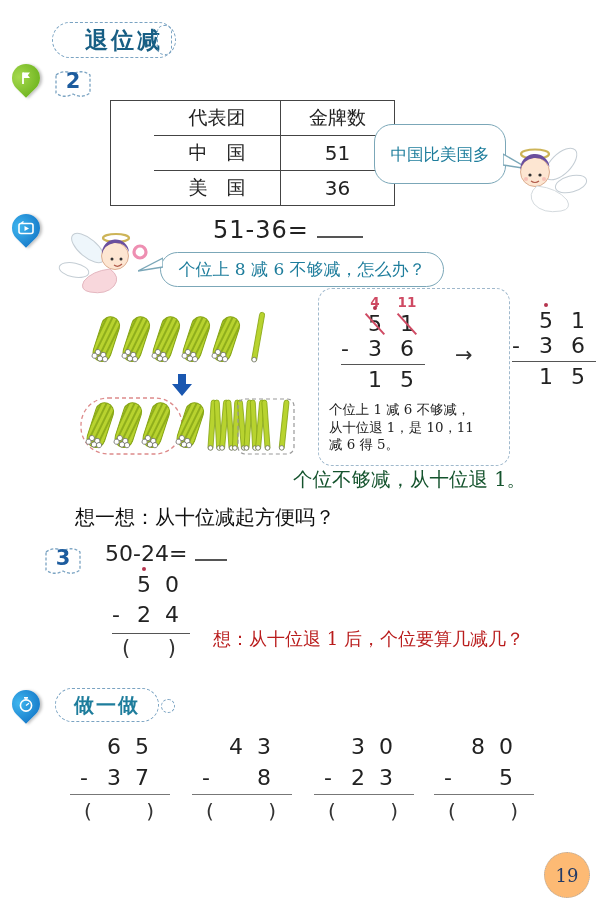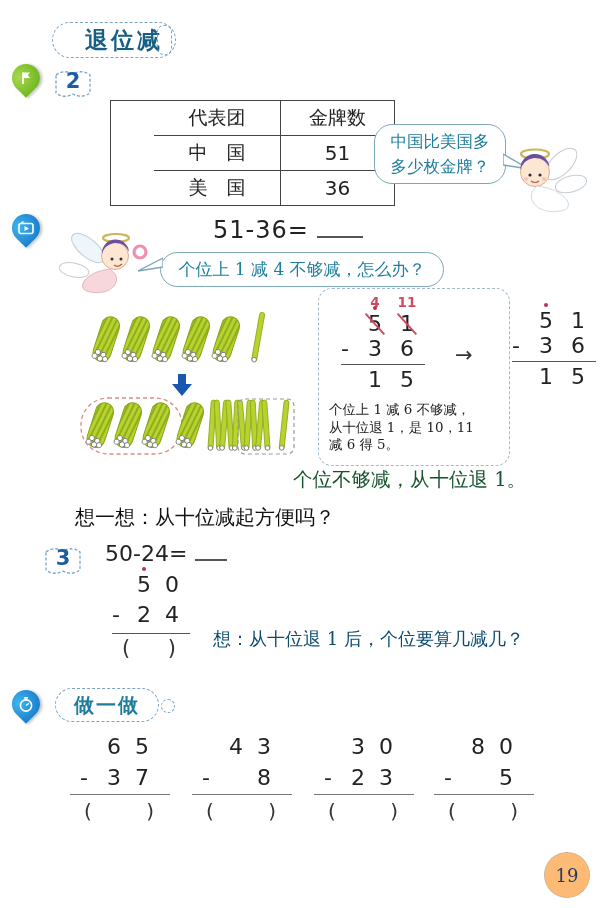--- a/index.html
+++ b/index.html
@@ -67,21 +67,21 @@
   .work-arrow{position:absolute;left:136px;top:54px;font-size:21px;color:#333;}
 
   .caption{left:293px;top:466px;font-size:19.5px;color:#14532d;}
   .think{left:75px;top:504px;font-size:20px;color:#111;}
 
   
   .eq2{left:105px;top:541px;font-size:22px;}
   .work3 .cell{width:28px;}
   .work3 .mcol{width:18px;}
   .parenrow{display:flex;justify-content:space-between;font-size:21px;color:#333;}
-  .hint{left:213px;top:627px;font-size:18px;color:#0c4a6e;}
+  .hint{left:213px;top:627px;font-size:18px;color:#b91c1c;}
 
   
   .zuo-box{left:55px;top:688px;width:102px;height:32px;border:1.6px dashed #7aa3c2;
     border-radius:18px;display:flex;align-items:center;justify-content:center;}
   .zuo-box .t{color:#1e7d9c;font-size:20px;font-weight:bold;letter-spacing:2px;}
   .zuo-box .blob{position:absolute;right:-17px;top:10px;width:12px;height:12px;
     border:1.2px dashed #7aa3c2;border-radius:50%;}
   .prob{width:100px;}
   .prob .vrow{padding-left:10px;}
   .prob .cell{width:28px;}
@@ -128,21 +128,20 @@
       <div class="c2 vl num">51</div>
     </div>
     <div class="row">
       <div class="c1 nm kai">美　国</div>
       <div class="c2 vl num">36</div>
     </div>
   </div>
 
   <div class="abs bubble bubble1 kai">
     <span>中国比美国多</span>
-    <span>多少枚金牌？</span>
     <svg class="tail" style="right:-25px;top:28px;" width="27" height="20" viewBox="0 0 27 20">
       <polygon points="0,1 26,16 0,12" fill="#fff" stroke="#7ba7b8" stroke-width="1.4"></polygon>
     </svg>
   </div>
 
   <svg class="abs" style="left:495px;top:138px;" width="96" height="80" viewBox="0 0 96 80">
     <ellipse cx="66" cy="26" rx="20" ry="10" fill="#fff" stroke="#c4cdd4" transform="rotate(-45 66 26)"></ellipse>
     <ellipse cx="76" cy="46" rx="16" ry="8" fill="#fff" stroke="#c4cdd4" transform="rotate(-15 76 46)"></ellipse>
     <ellipse cx="40" cy="16" rx="14" ry="4.5" fill="none" stroke="#cdb458" stroke-width="2.2"></ellipse>
     <circle cx="40" cy="34" r="14.5" fill="#fde6d2" stroke="#dcae90"></circle>
@@ -174,21 +173,21 @@
     <circle cx="63" cy="30" r="13.5" fill="#fde6d2" stroke="#dcae90"></circle>
     <path d="M50,28 a13.5,13.5 0 0,1 27,-2 q-4,-10 -15,-9 q-10,2 -12,11 z" fill="#6a4f9e"></path>
     <circle cx="60" cy="33" r="1.5" fill="#333"></circle>
       <circle cx="69" cy="33" r="1.5" fill="#333"></circle>
     <path d="M62,39 q4,3 8,-1" stroke="#b05a4a" stroke-width="1.2" fill="none"></path>
     <path d="M58,43 q-18,2 -26,12 q-5,9 6,11 q16,3 24,-6 q7,-9 -4,-17 z" fill="#f8d7dc" stroke="#e4b7c0"></path>
     <circle cx="88" cy="26" r="6" fill="none" stroke="#ee8fb2" stroke-width="3.2"></circle>
   </svg>
 
   <div class="abs bubble bubble2 kai">
-    <span>个位上 1 减 4 不够减，怎么办？</span>
+    <span>个位上 8 减 6 不够减，怎么办？</span>
     <svg class="tail" style="left:-23px;top:4px;" width="25" height="18" viewBox="0 0 25 18">
       <polygon points="25,1 0,14 25,10" fill="#fff" stroke="#7ba7b8" stroke-width="1.4"></polygon>
     </svg>
   </div>
 
   <svg class="abs" style="left:78px;top:298px;" width="228" height="158" viewBox="0 0 228 158">
     <defs>
       <pattern id="gstripe" width="5" height="5" patternUnits="userSpaceOnUse" patternTransform="rotate(8)">
         <rect width="5" height="5" fill="#b8d32f"></rect>
         <rect width="2" height="5" fill="#8fae1b"></rect>

